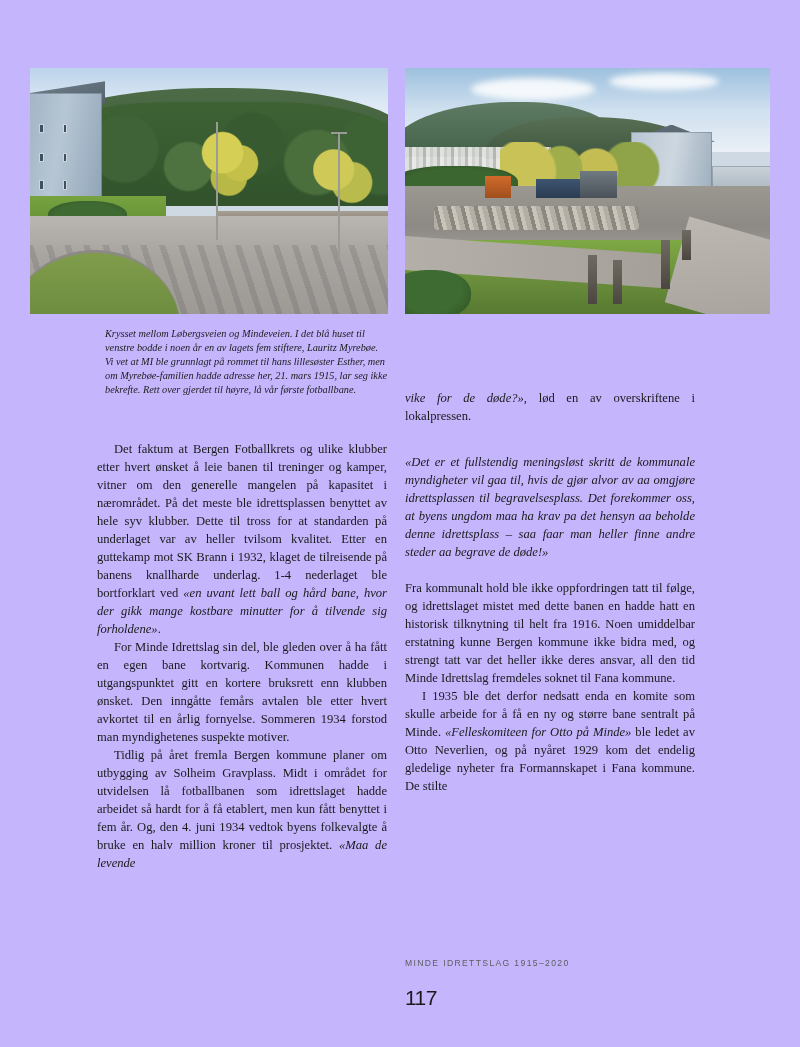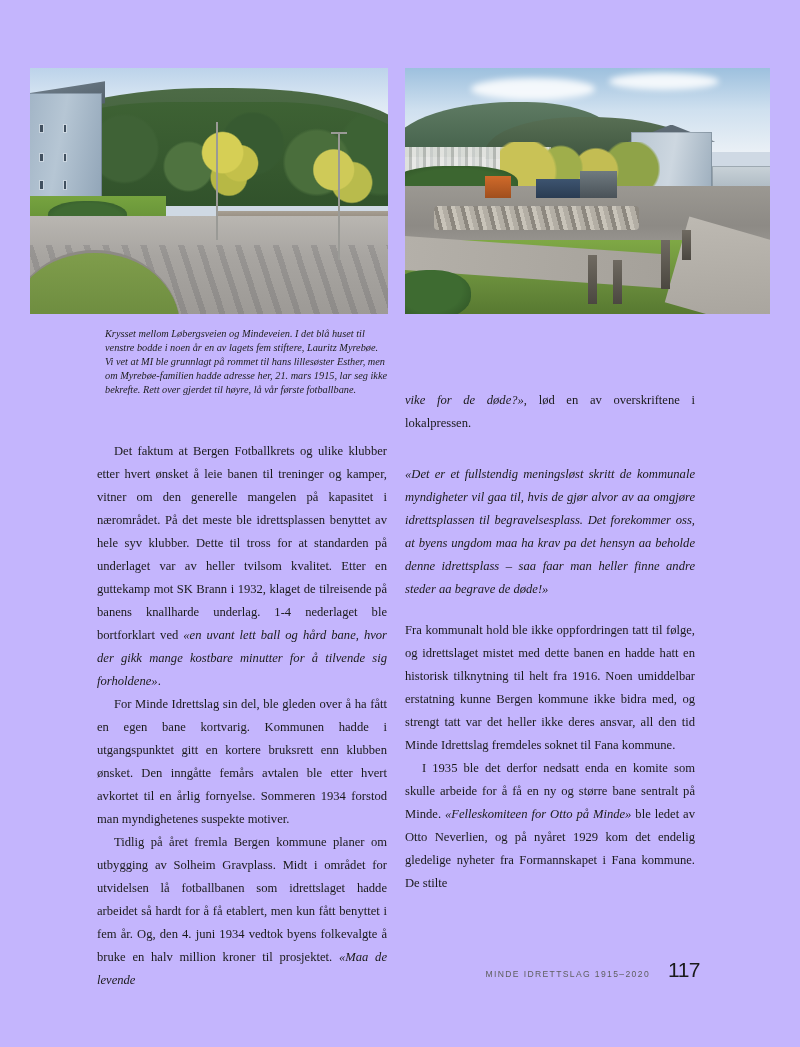--- a/index.html
+++ b/index.html
@@ -239,21 +239,21 @@
     text-align: left;
   }
   .caption-left  { left: 105px; top: 327px; width: 283px; }
   .caption-right { left: 405px; top: 327px; width: 300px; }
 
   
   .col {
     position: absolute;
     width: 290px;
     font-size: 12.6px;
-    line-height: 23px;
+    line-height: 18px;
     text-align: justify;
     text-justify: inter-word;
     hyphens: manual;
   }
   .col-left  { left: 97px;  top: 440px; }
   .col-right { left: 405px; top: 389px; }
 
   .col p { margin: 0; }
   .col p.indent { text-indent: 17px; }
   .col p.quote {
@@ -267,20 +267,21 @@
   
   .footer {
     position: absolute;
     left: 405px;
     top: 958px;
     width: 295px;
     display: flex;
     align-items: baseline;
     justify-content: flex-end;
     gap: 18px;
+    flex-direction: column;
   }
   .footer-label {
     font-family: "Liberation Sans", sans-serif;
     font-size: 8.6px;
     letter-spacing: 1.35px;
     color: #5e5e5e;
     text-transform: uppercase;
     white-space: nowrap;
   }
   .footer-page {

